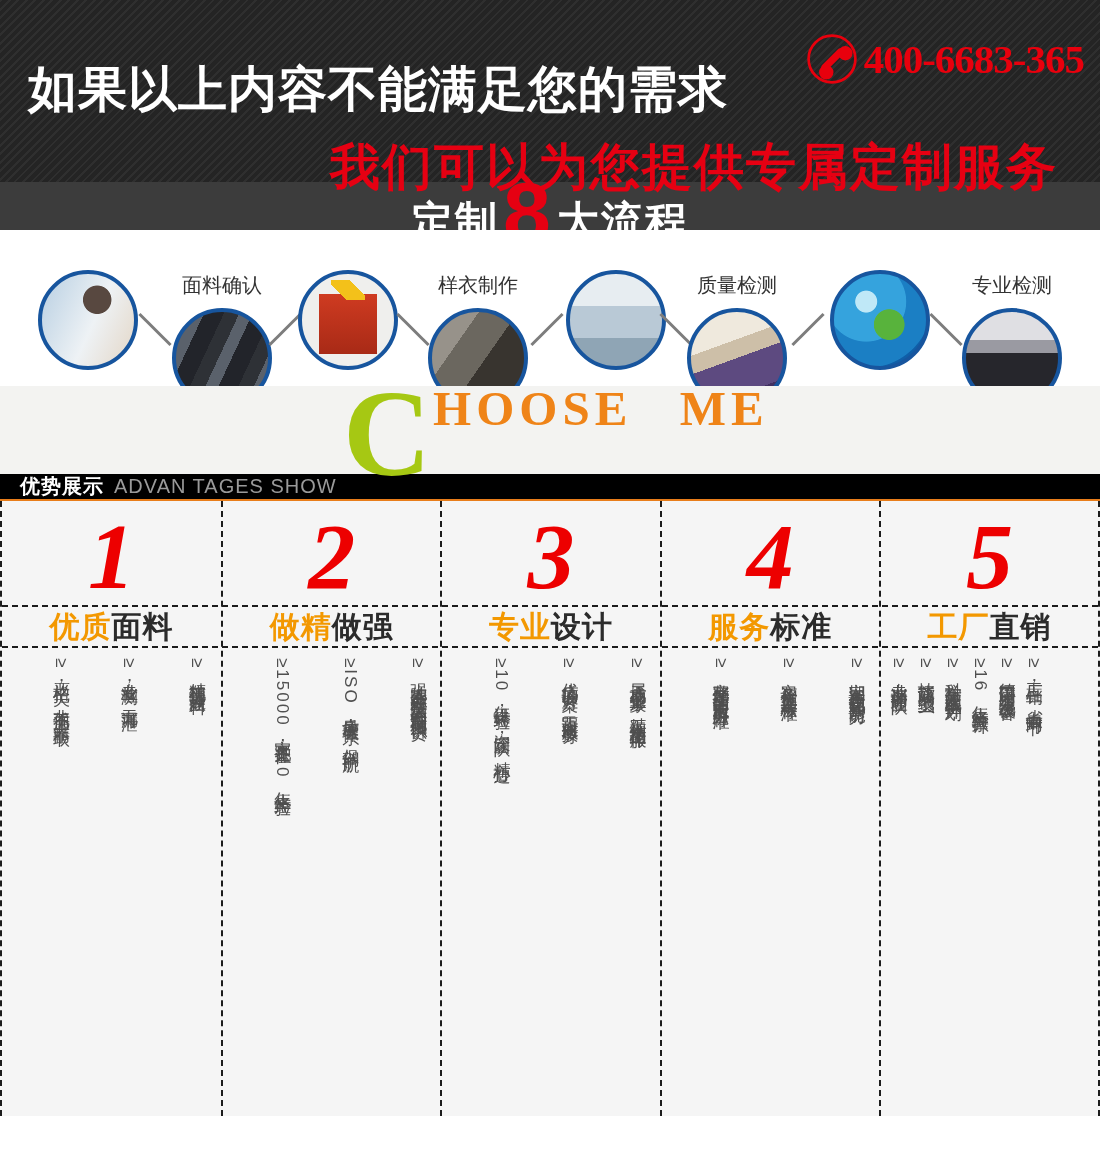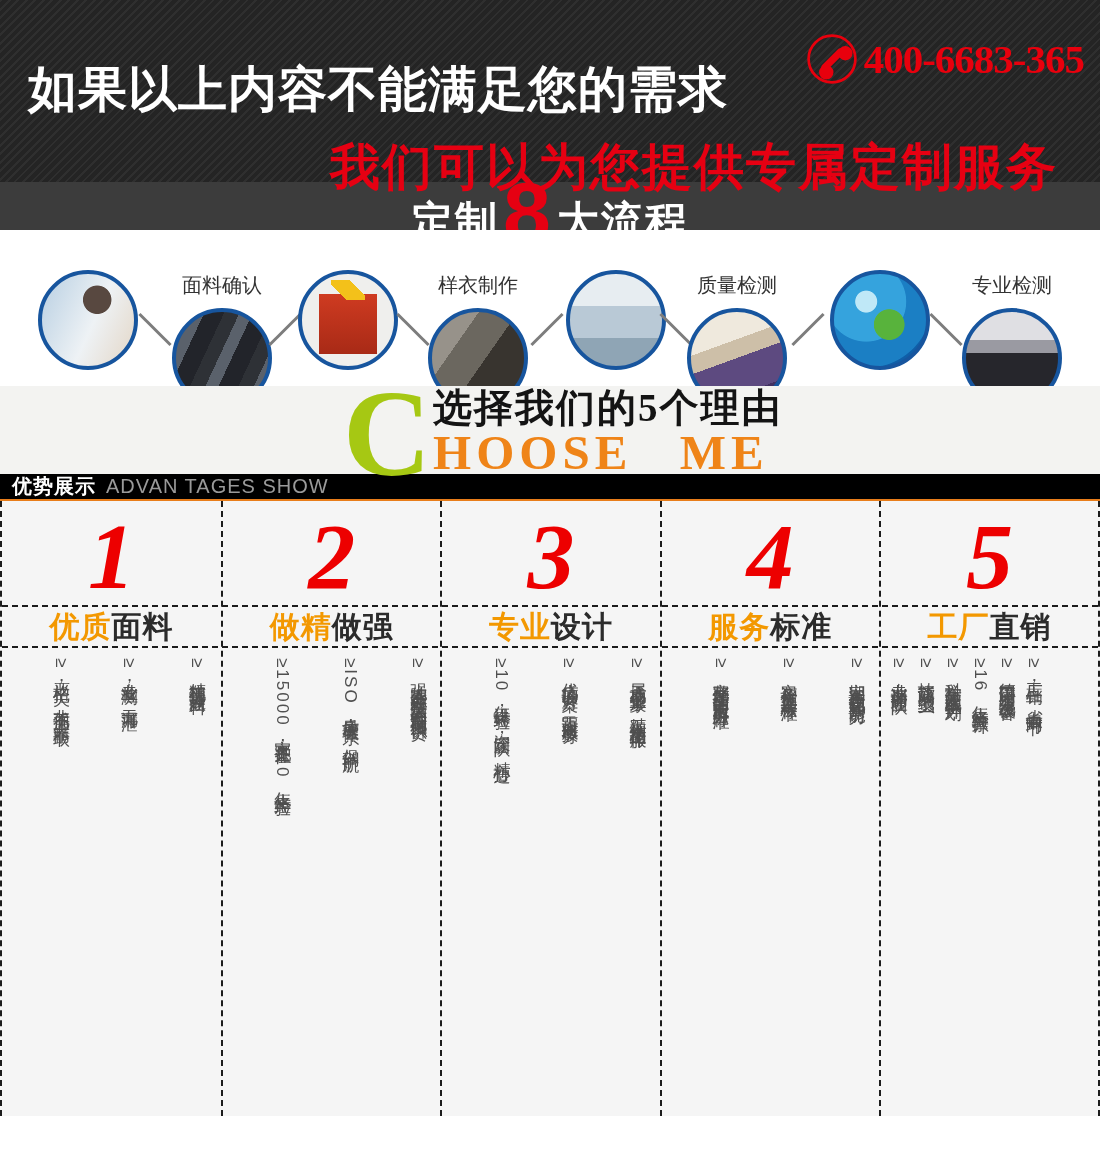--- a/index.html
+++ b/index.html
@@ -60,21 +60,21 @@
   .bigC{font-family:"Liberation Serif",serif;font-weight:bold;font-size:122px;line-height:96px;
     color:#a6c813;margin-right:2px;}
   .choose-text{display:flex;flex-direction:column;}
   .choose-cn{font-family:"Liberation Serif",serif;font-weight:bold;font-size:39px;line-height:44px;
     color:#141414;letter-spacing:2px;white-space:nowrap;}
   .choose-en{font-family:"Liberation Serif",serif;font-weight:bold;font-size:49px;line-height:46px;
     color:#ef8418;letter-spacing:5px;word-spacing:30px;white-space:nowrap;}
 
   
   .adv-bar{height:25px;background:#000000;border-bottom:2px solid #e87d1a;
-    display:flex;align-items:center;padding-left:12px;gap:10px;}
+    display:flex;align-items:center;padding-left:20px;gap:10px;}
   .adv-cn{color:#ffffff;font-weight:bold;font-size:20px;letter-spacing:1px;}
   .adv-en{color:#9a9a9a;font-size:20px;letter-spacing:1px;}
 
   
   .grid{position:relative;height:615px;background:#f5f5f5;display:flex;
     border-left:2px dashed #1c1c1c;border-right:2px dashed #1c1c1c;box-sizing:border-box;}
   .col{width:220px;box-sizing:border-box;}
   .col + .col{border-left:2px dashed #1c1c1c;}
   .hline{position:absolute;left:0;right:0;height:0;border-top:2px dashed #1c1c1c;}
   .hline1{top:104px;} .hline2{top:145px;}
@@ -150,21 +150,20 @@
       <div class="conn cn7"></div>
       <div class="step s8 pos-low">
         <div class="circle photo-8"></div>
         <div class="label">专业检测</div>
       </div>
     </section>
 
   <section class="choose">
     <span class="bigC">C</span>
     <div class="choose-text">
-      <div class="choose-cn">选择我们的5个理由</div>
       <div class="choose-en">HOOSE ME</div>
     </div>
   </section>
 
   <div class="adv-bar">
     <span class="adv-cn">优势展示</span>
     <span class="adv-en">ADVAN TAGES SHOW</span>
   </div>
 
   <section class="grid">

